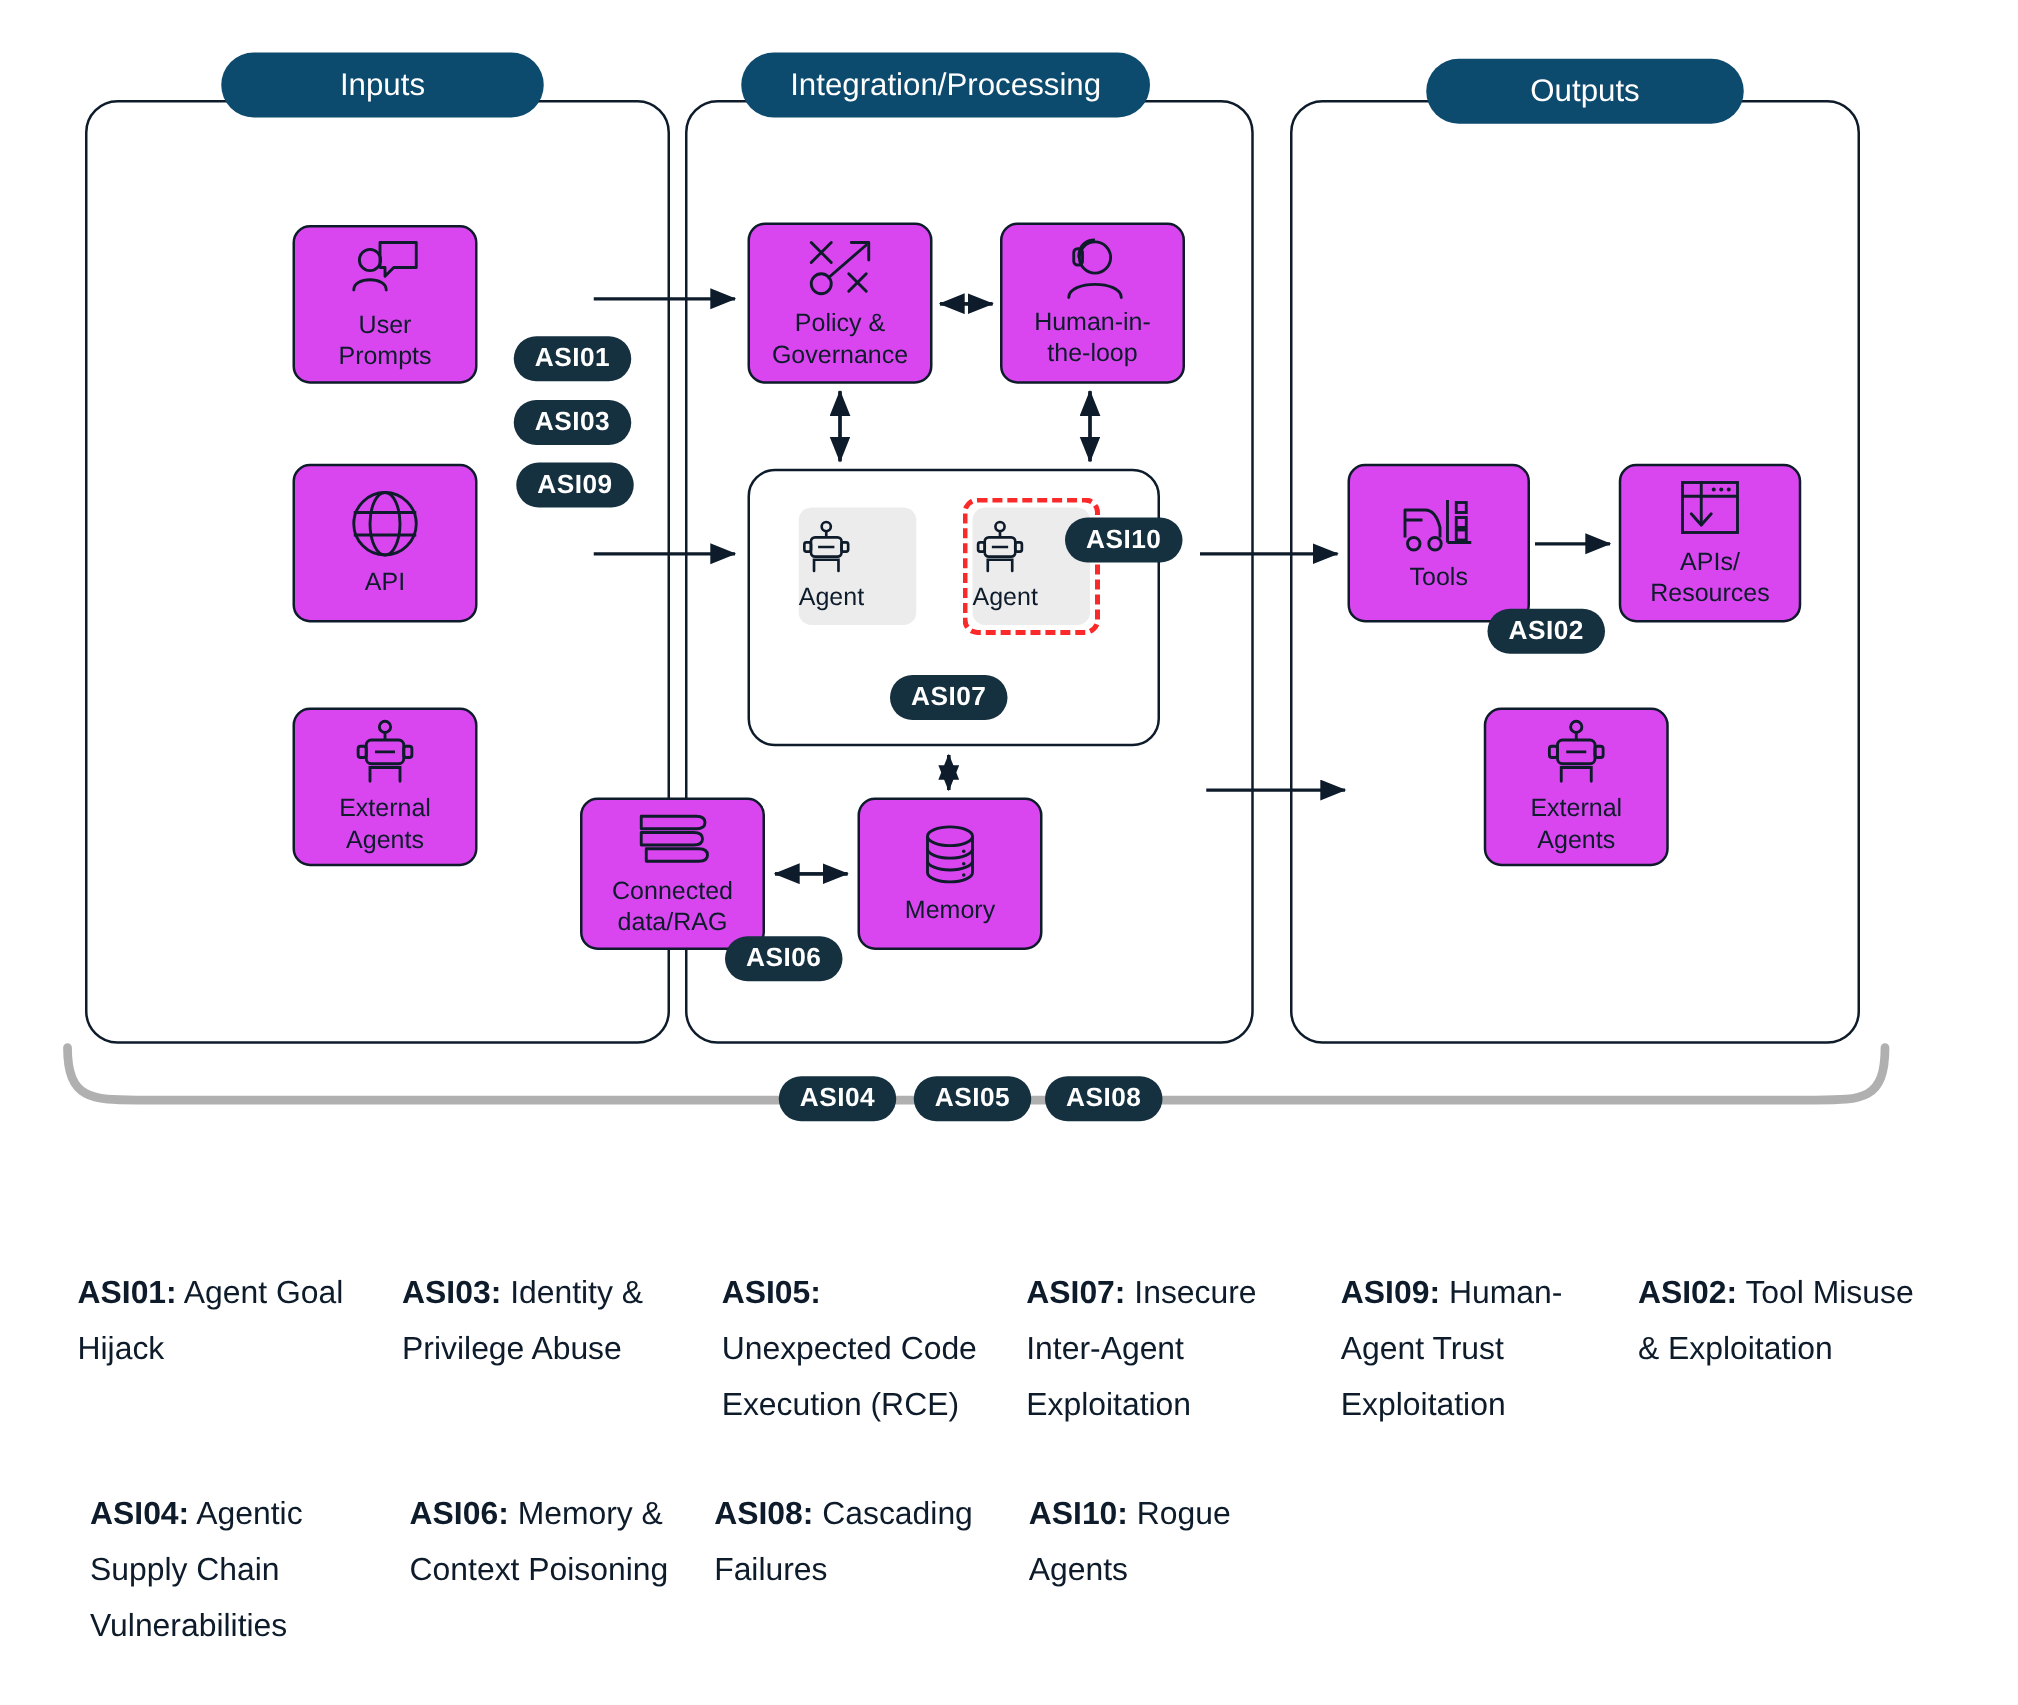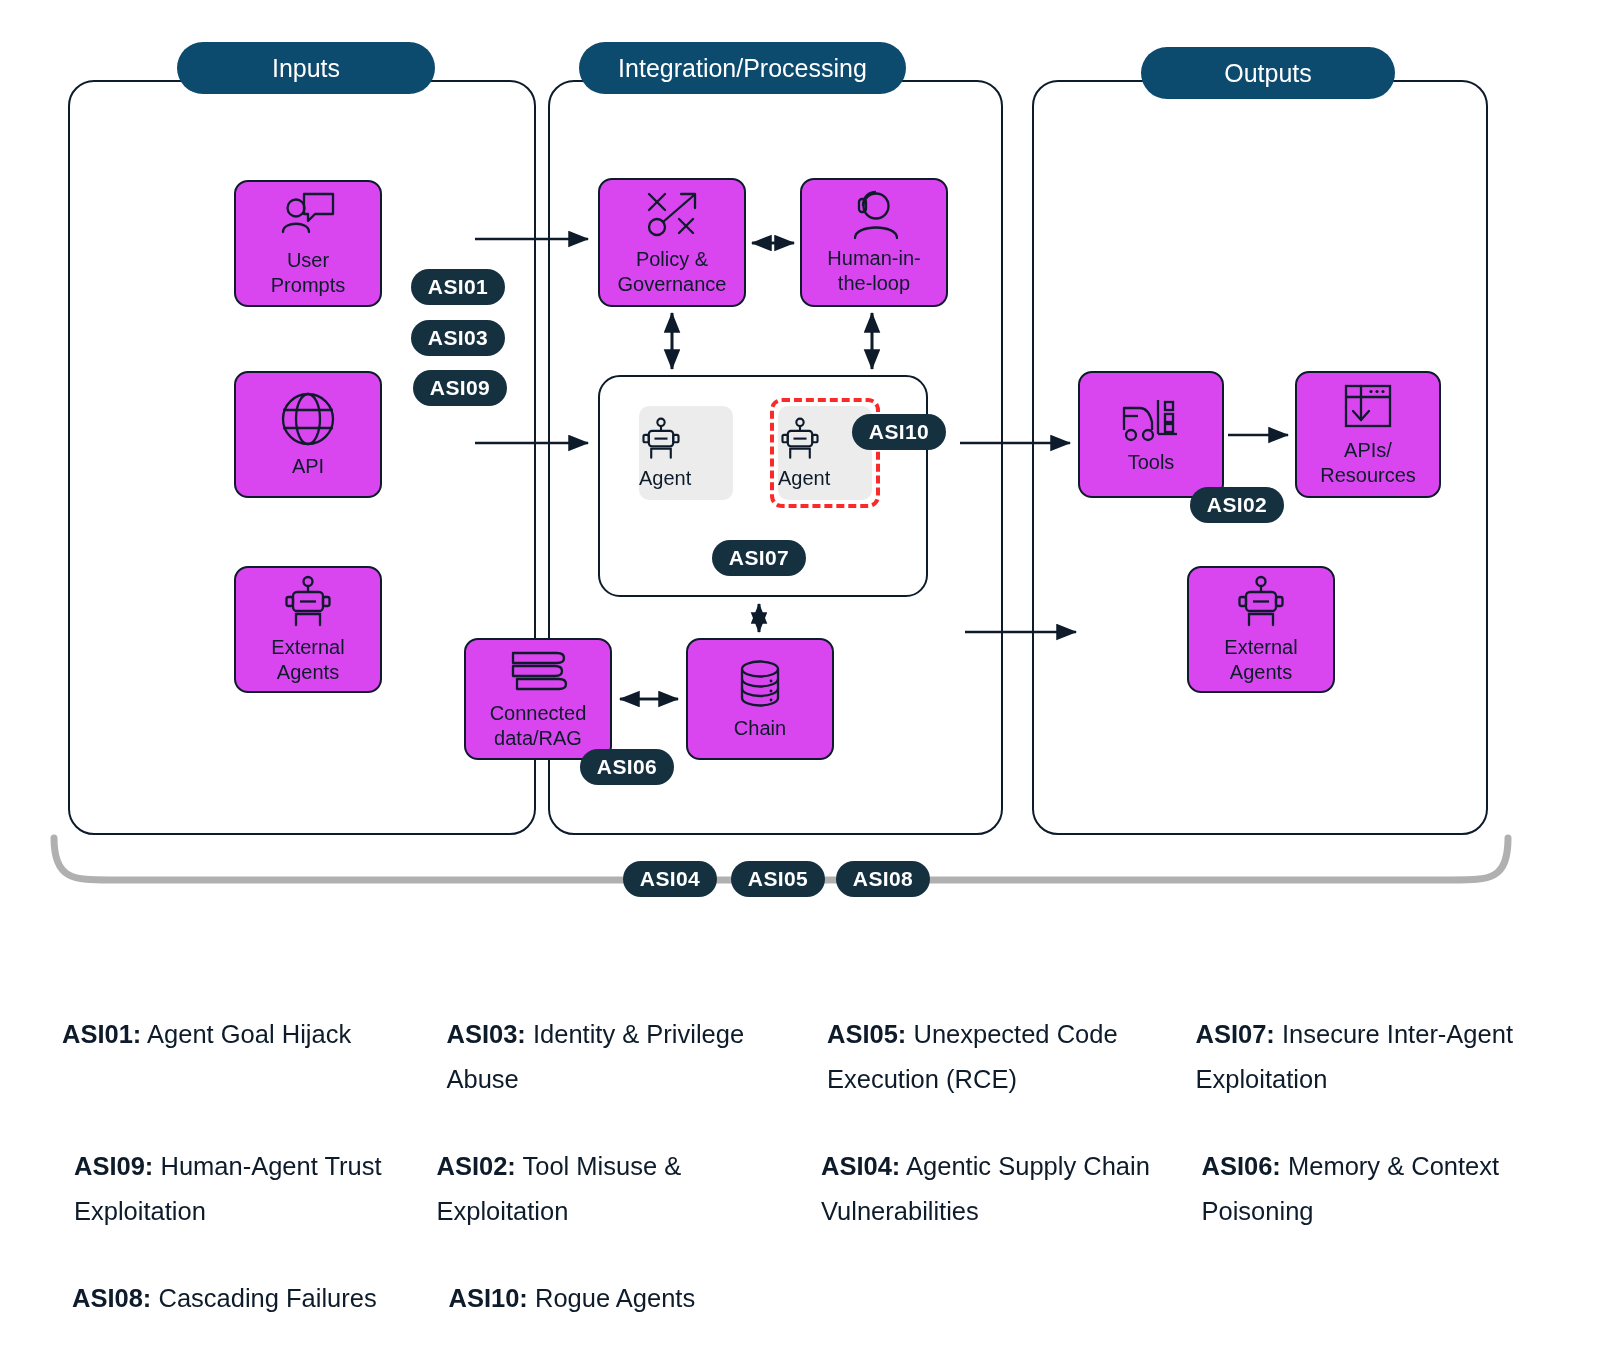--- a/index.html
+++ b/index.html
@@ -35,21 +35,21 @@
     color: #ffffff;
     border-radius: 26px;
     font-size: 25px;
     line-height: 52px;
     text-align: center;
     height: 52px;
     white-space: nowrap;
     z-index: 6;
   }
   #title-inputs     { left: 177px;  top: 42px; width: 258px; }
-  #title-processing { left: 579px;  top: 42px; width: 327px; }
+  #title-processing { left: 593px;  top: 42px; width: 327px; }
   #title-outputs    { left: 1141px; top: 47px; width: 254px; }
 
   
   .node {
     position: absolute;
     border: 2px solid #0d1b2a;
     border-radius: 14px;
     background: #d946ef;
     display: flex;
     flex-direction: column;
@@ -132,21 +132,21 @@
   #badge-asi04 { left: 623px;  top: 861px; }
   #badge-asi05 { left: 731px;  top: 861px; }
   #badge-asi08 { left: 836px;  top: 861px; }
 
   
   #legend {
     position: absolute;
     left: 62px; top: 1012px;
     width: 1480px;
     display: grid;
-    grid-template-columns: repeat(4, 1fr);
+    grid-template-columns: repeat(6, 1fr);
     grid-auto-rows: min-content;
     column-gap: 18px;
     row-gap: 42px;
   }
   .legend-item {
     font-size: 25.5px;
     line-height: 45px;
     color: #0d1b2a;
   }
   .legend-item .lg-code { font-weight: bold; }
@@ -337,21 +337,21 @@
       <svg width="50" height="52" viewBox="0 0 50 52" fill="none" stroke="#0d1b2a" stroke-width="2.3">
         <ellipse cx="25" cy="11" rx="18" ry="7.5"></ellipse>
         <path d="M7,11 V40 C7,44 15,47.5 25,47.5 C35,47.5 43,44 43,40 V11"></path>
         <path d="M7,21 C7,25 15,28.5 25,28.5 C35,28.5 43,25 43,21"></path>
         <path d="M7,30.5 C7,34.5 15,38 25,38 C35,38 43,34.5 43,30.5"></path>
         <circle cx="36" cy="23" r="1.4" fill="#0d1b2a" stroke="none"></circle>
         <circle cx="36" cy="33" r="1.4" fill="#0d1b2a" stroke="none"></circle>
         <circle cx="36" cy="42" r="1.4" fill="#0d1b2a" stroke="none"></circle>
       </svg>
     </span>
-    <span class="label">Chain</span>
+    <span class="label">Memory</span>
   </div>
 
   <div class="node" id="node-tools">
     <span class="icon">
       <svg width="62" height="50" viewBox="0 0 62 50" fill="none" stroke="#0d1b2a" stroke-width="2.3">
         <path d="M4,36 V14 H20 C26,14 30,20 32,28 V36" stroke-linejoin="round"></path>
         <path d="M4,22 H18"></path>
         <circle cx="11" cy="41" r="5"></circle>
         <circle cx="28" cy="41" r="5"></circle>
         <line x1="38" y1="6" x2="38" y2="40"></line>

